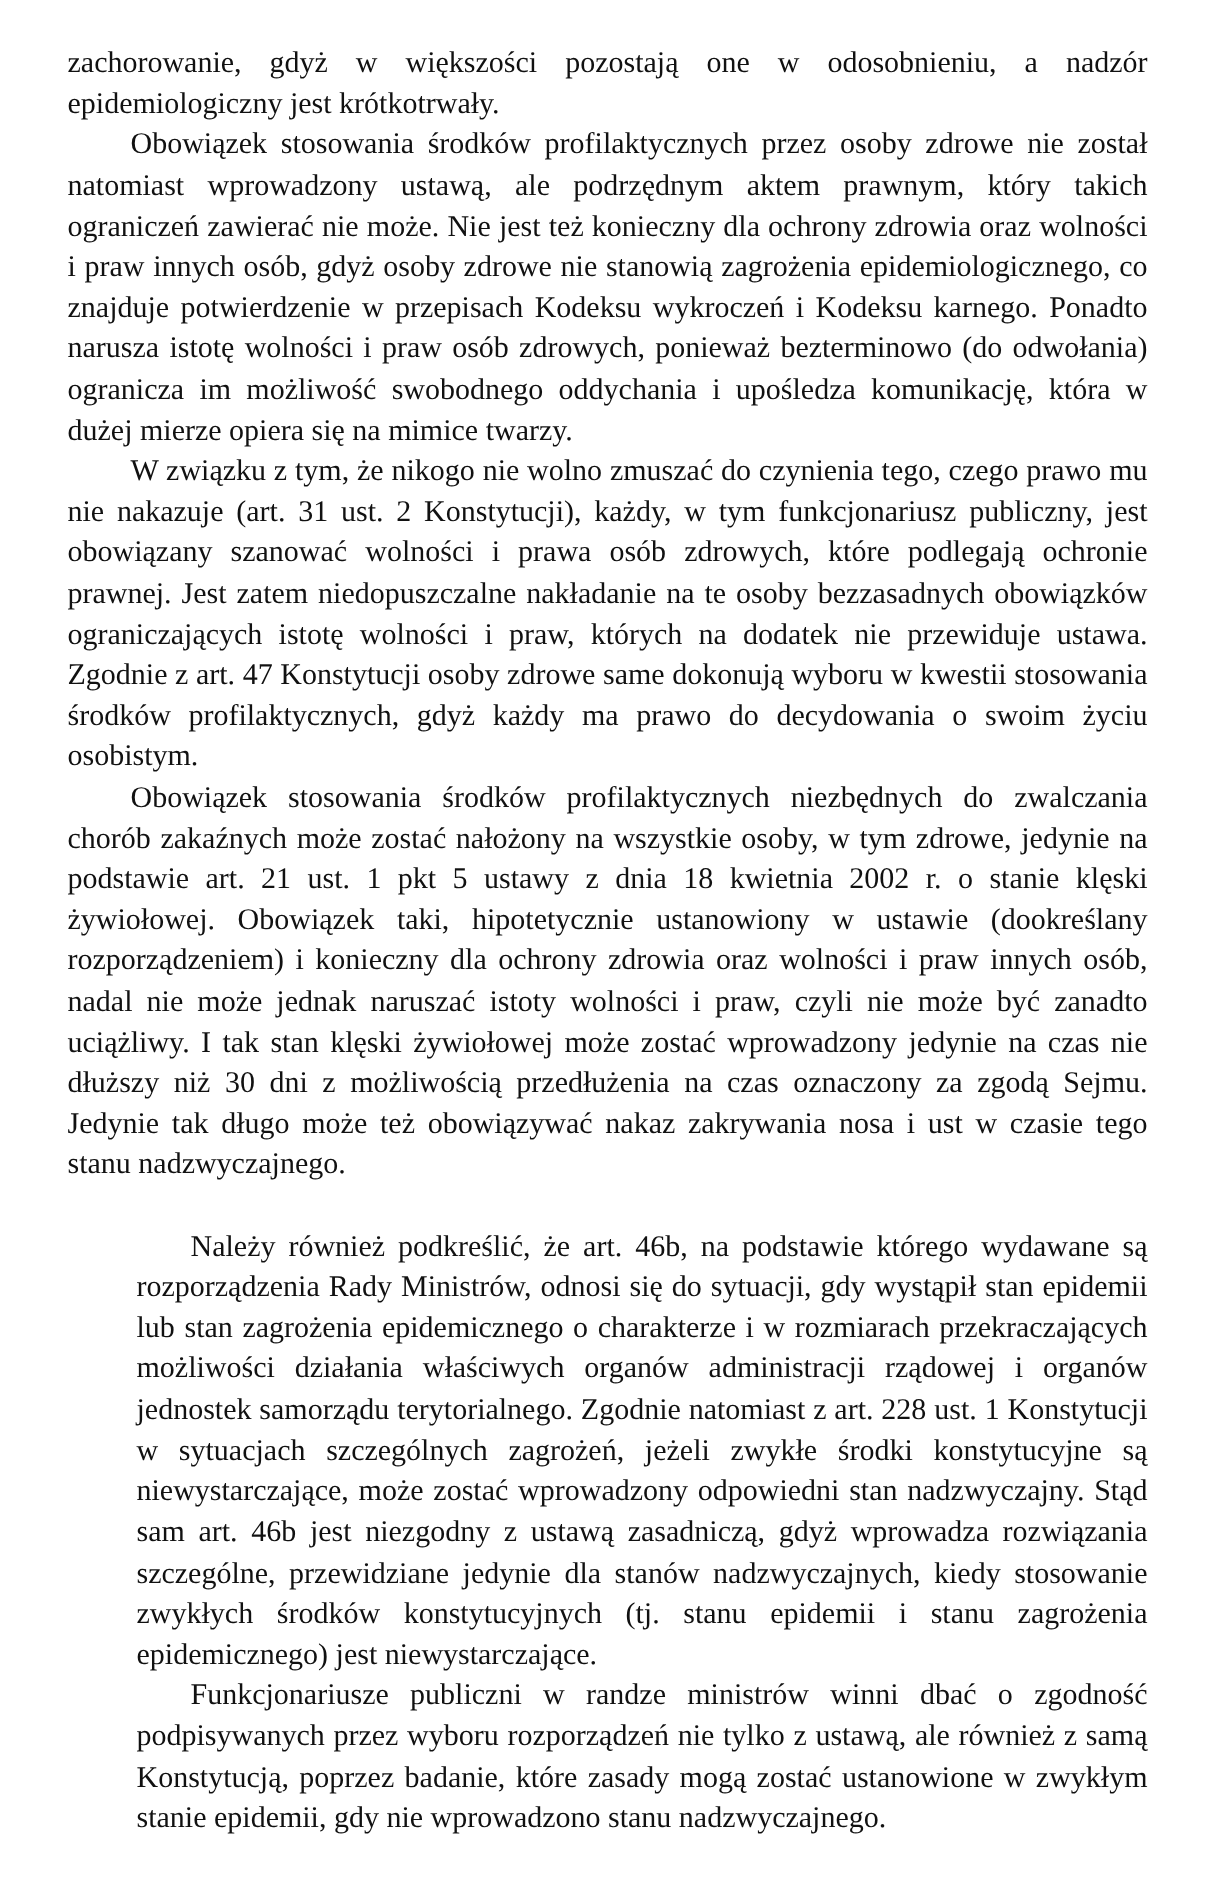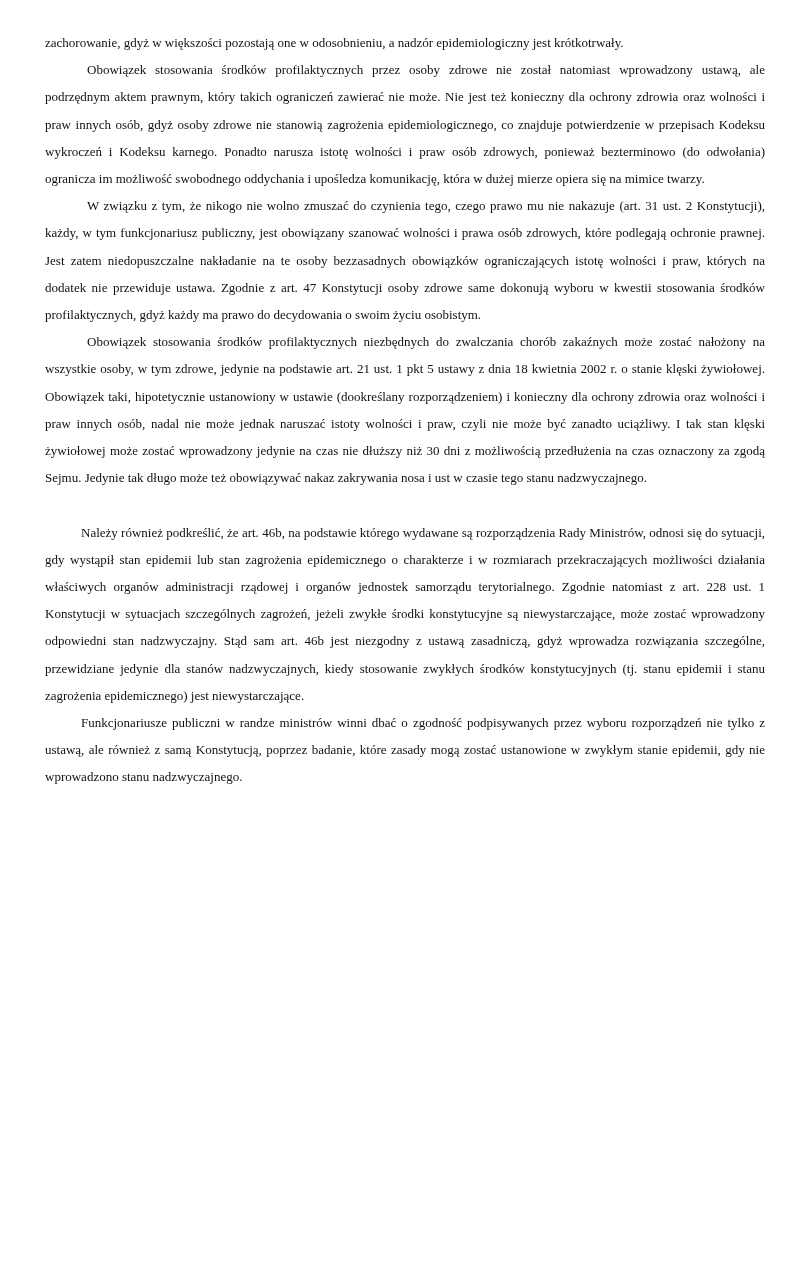--- a/index.html
+++ b/index.html
@@ -12,34 +12,35 @@
     height: 1263px;
     overflow: hidden;
     position: relative;
   }
   .page {
     position: absolute;
     left: 45px;
     top: 29px;
     width: 720px;
     font-family: "Liberation Serif", serif;
-    font-size: 13px;
+    font-size: 20px;
     line-height: 27.2px;
     color: #111111;
     text-align: justify;
   }
   .para {
     margin: 0;
     text-indent: 42px;
   }
   .para.no-indent {
     text-indent: 0;
   }
   .para.indent-b {
     text-indent: 36px;
+    margin-left: 46px;
   }
   .gap {
     height: 27.2px;
   }
 </style>
 </head>
 <body>
 
 <div class="page">
   <div>

